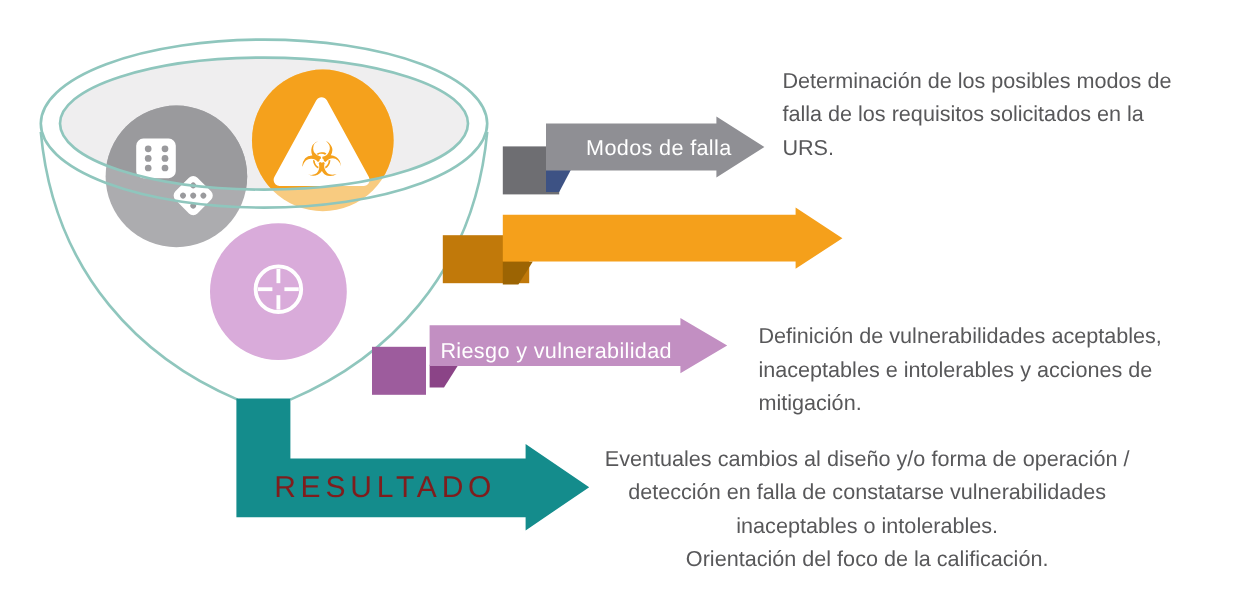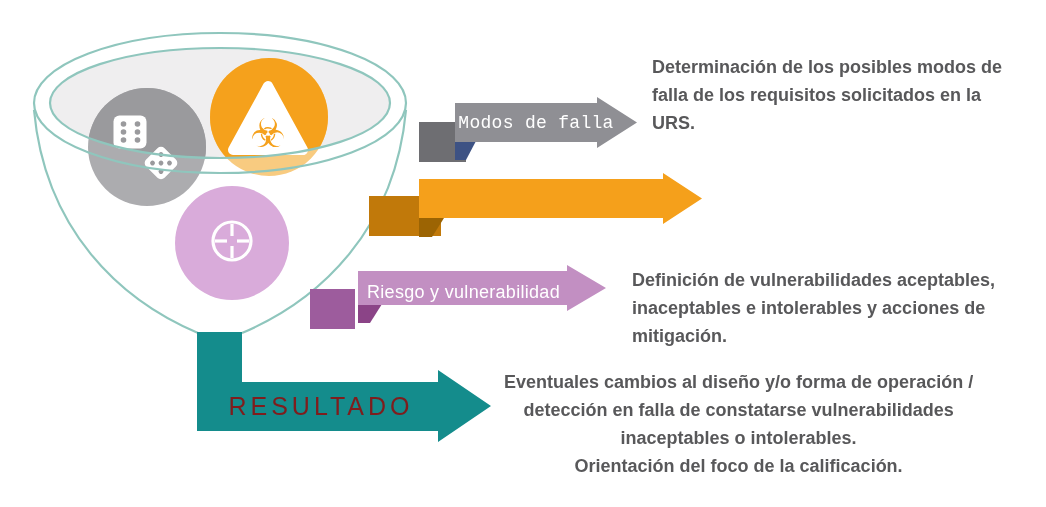--- a/index.html
+++ b/index.html
@@ -10,21 +10,21 @@
   .layer{position:absolute;left:0;top:0;}
   .banner-label{
     position:absolute;display:flex;align-items:center;justify-content:center;
     color:#ffffff;font-size:18px;font-weight:400;white-space:nowrap;letter-spacing:.3px;
   }
   .result-label{
     position:absolute;display:flex;align-items:center;justify-content:center;
     color:#7f1d1d;font-size:25px;font-weight:300;letter-spacing:4px;white-space:nowrap;
   }
   .desc{
-    position:absolute;color:#58585A;font-size:18px;line-height:28px;white-space:nowrap;font-weight:bold;
+    position:absolute;color:#58585A;font-size:18px;line-height:28px;white-space:nowrap;
   }
 </style>
 </head>
 <body>
 
 <div class="stage">
 
   <svg class="layer" width="1046" height="507" viewBox="0 0 1046 507">
     <defs>
       <clipPath id="rimClip">
@@ -100,21 +100,21 @@
       <polygon points="419,179 663,179 663,173 702,198.5 663,224 663,218 419,218" fill="#F5A01B"></polygon>
     </g>
 
     <g>
       <rect x="310" y="289" width="45" height="40" fill="#9D5C9D"></rect>
       <polygon points="358,304 382,304 370,323 358,323" fill="#8B4487"></polygon>
       <polygon points="358,271 567,271 567,265 606,288 567,311 567,305 358,305" fill="#C28FC2"></polygon>
     </g>
   </svg>
 
-  <div class="banner-label" style="left:464px;top:104px;width:144px;height:38px;font-family:Liberation Mono, monospace;">Modos de falla</div>
+  <div class="banner-label" style="left:477px;top:104px;width:144px;height:38px;">Modos de falla</div>
   <div class="banner-label" style="left:358px;top:276px;width:211px;height:33px;">Riesgo y vulnerabilidad</div>
   <div class="result-label" style="left:204px;top:383px;width:234px;height:46px;">RESULTADO</div>
 
   <div class="desc" style="left:652px;top:53px;">
     <div>Determinación de los posibles modos de</div>
     <div>falla de los requisitos solicitados en la</div>
     <div>URS.</div>
   </div>
 
 

